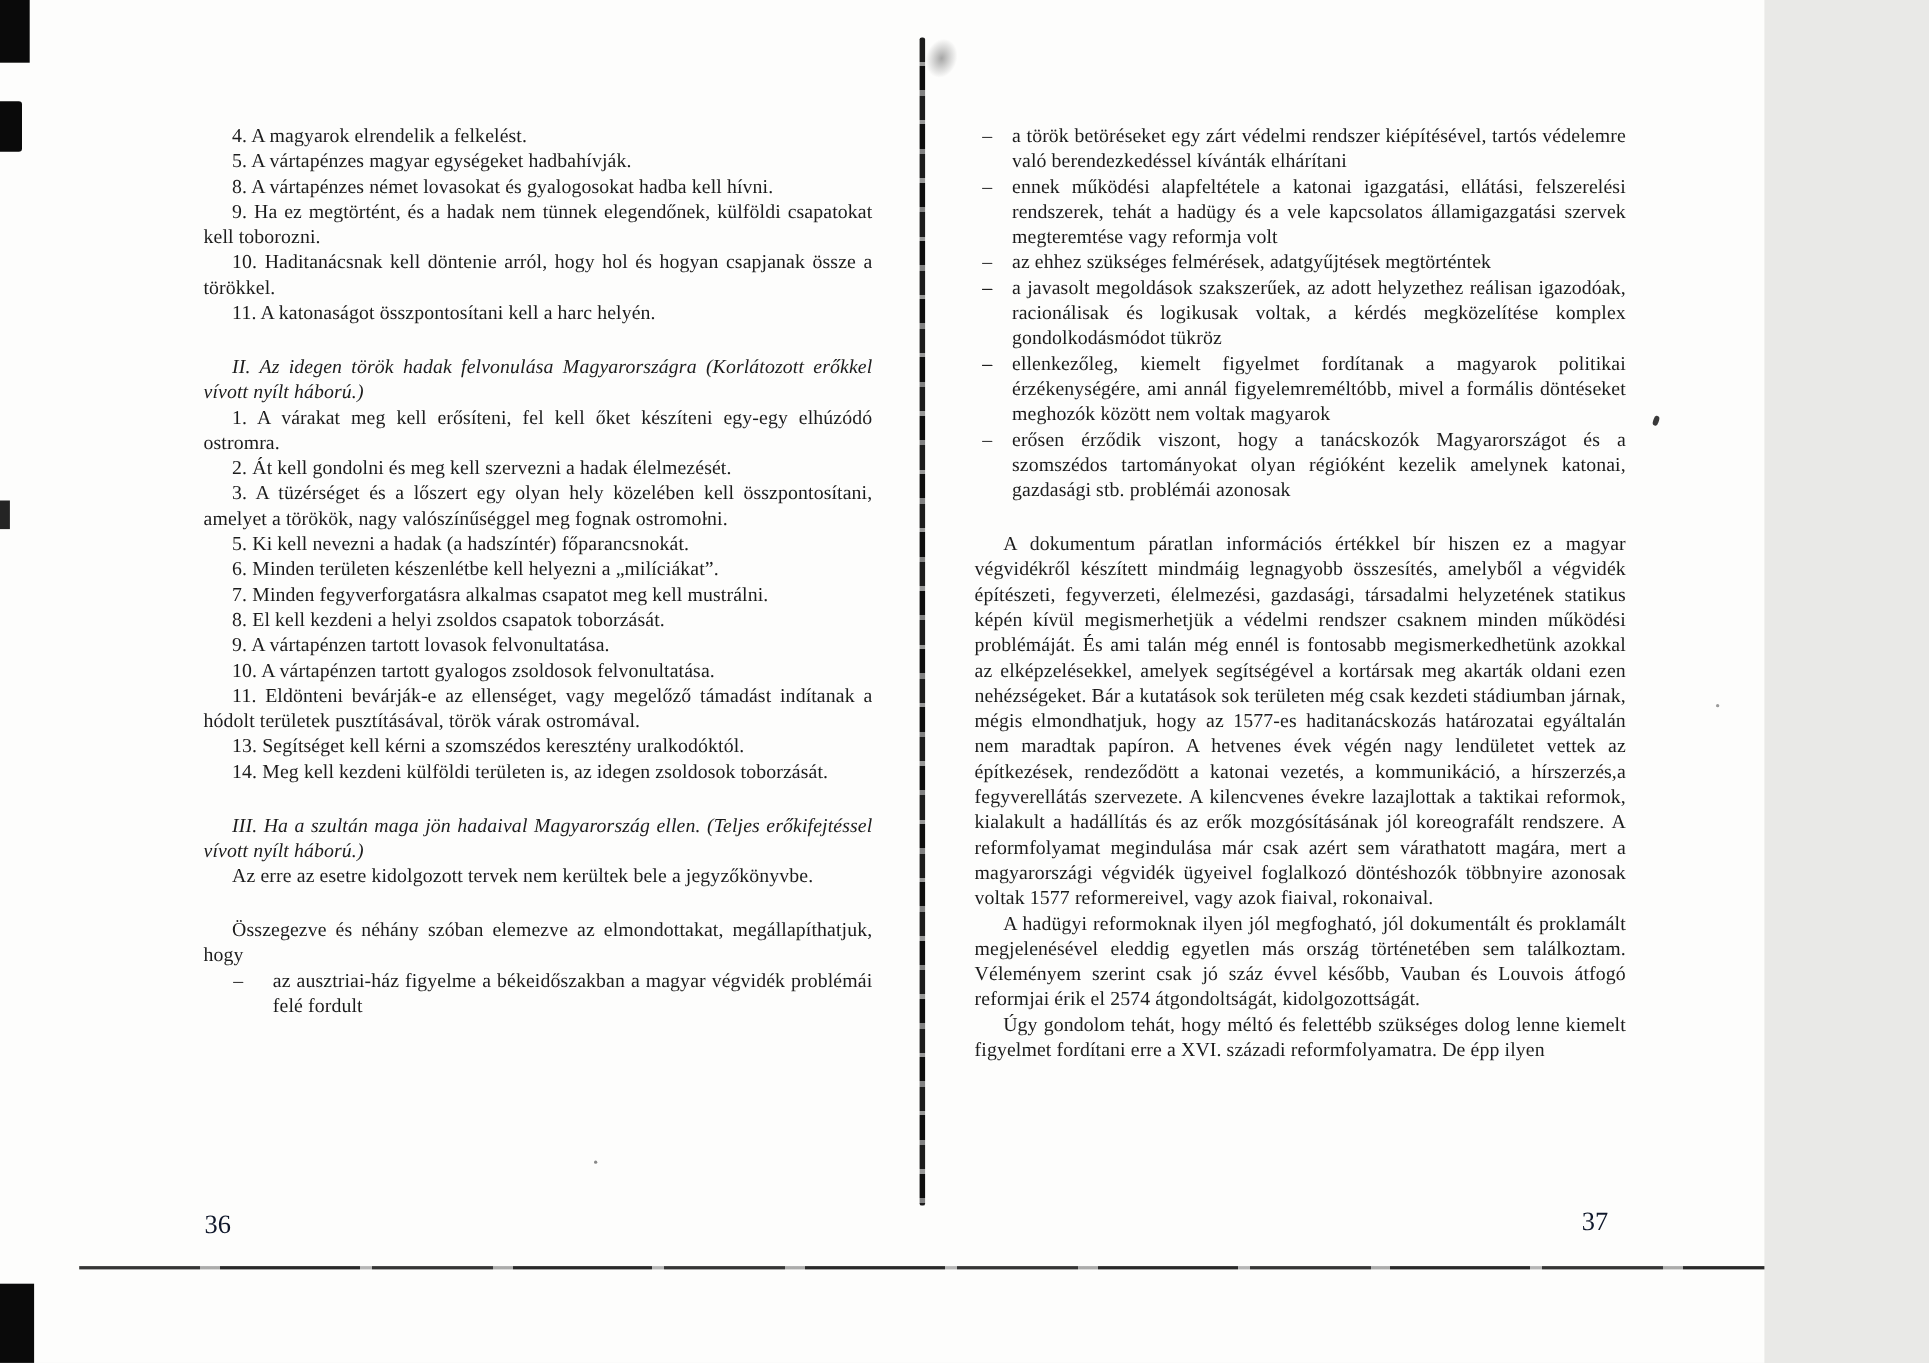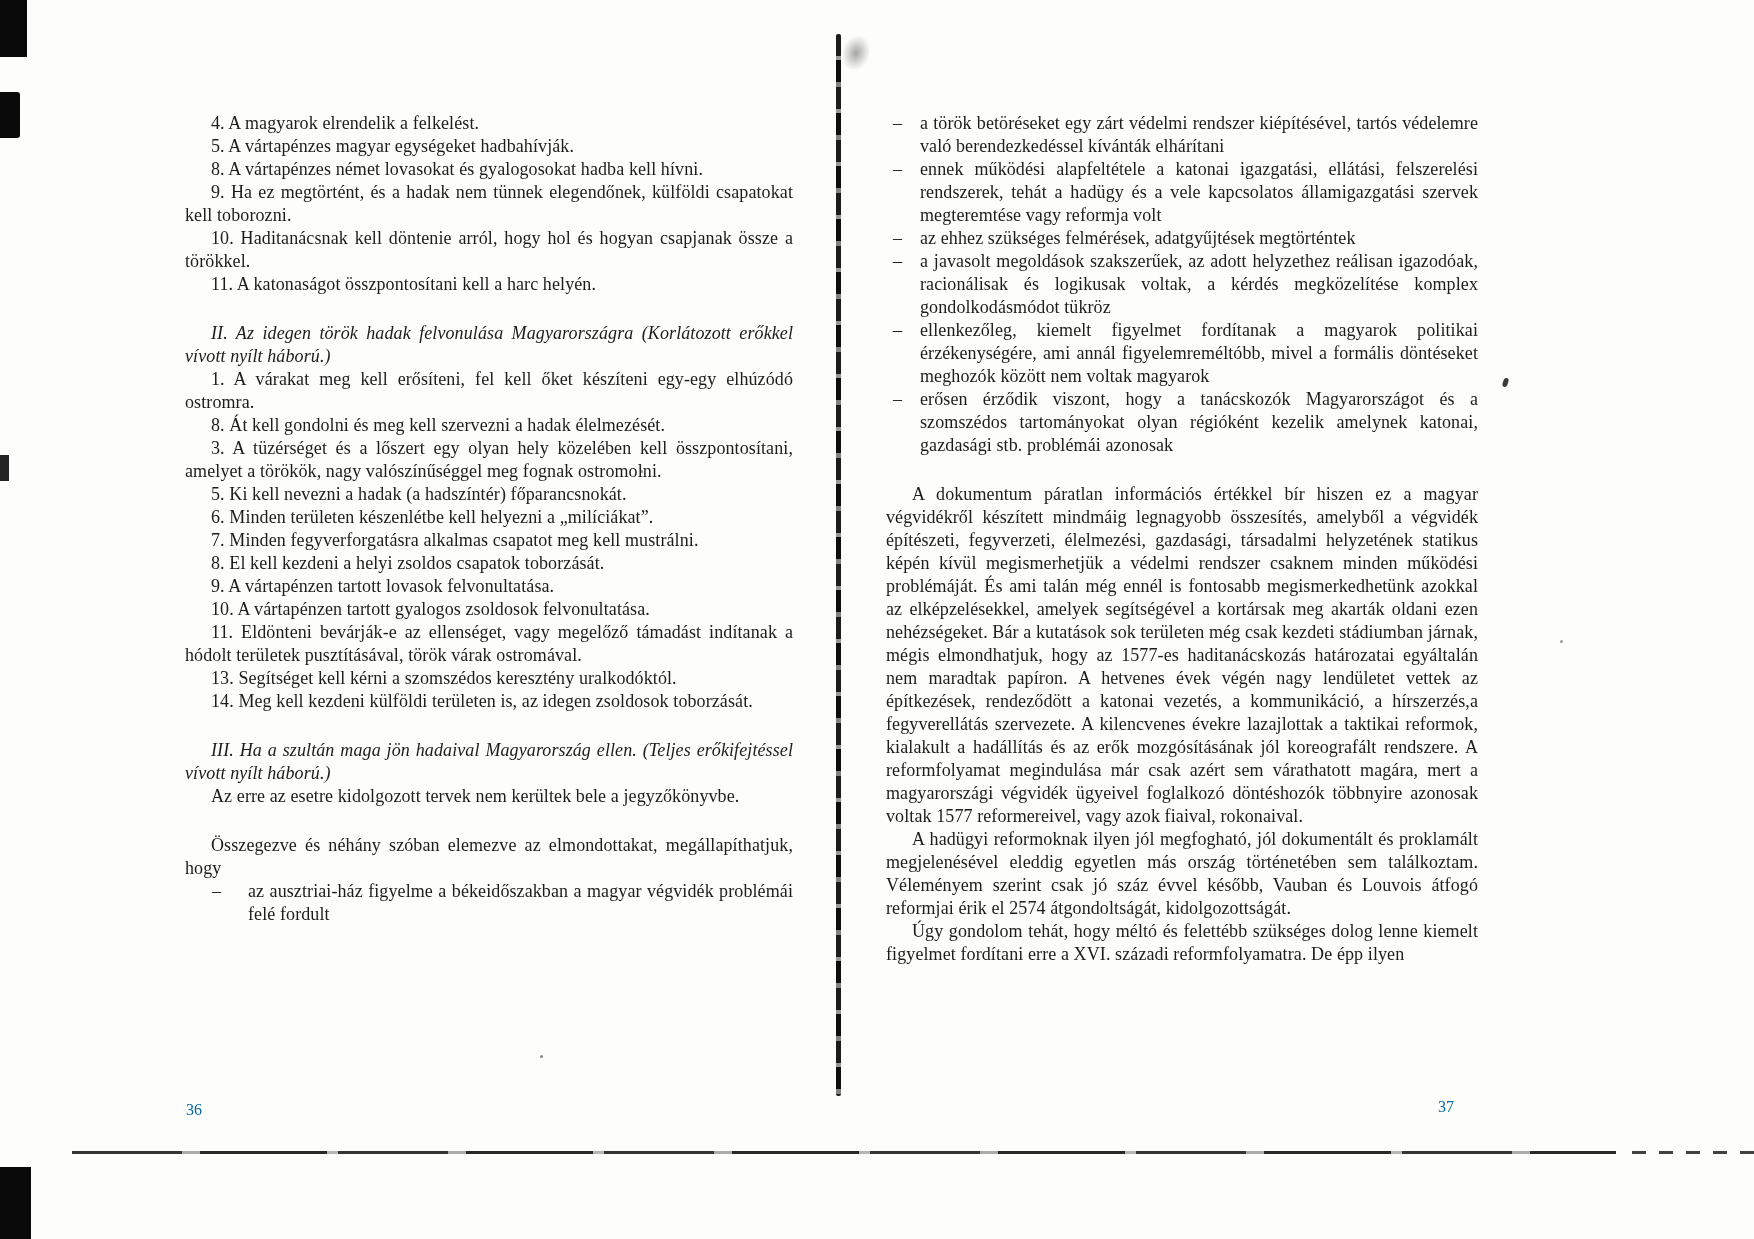--- a/index.html
+++ b/index.html
@@ -1,18 +1,18 @@
 <!DOCTYPE html>
 <html lang="hu"><head>
 <meta charset="utf-8">
 <style>
   html,body{margin:0;padding:0;background:#e9e9e7;}
   .scan{
     position:relative;
-    width:1754px;height:1239px;
+    width:1604px;height:1239px;
     background:#fdfdfc;
     overflow:hidden;
     font-family:"Liberation Serif","DejaVu Serif",serif;
     color:#1c1c1c;
   }
   .col{
     position:absolute;
     font-size:18px;
     line-height:23px;
     text-align:justify;
@@ -20,21 +20,21 @@
   }
   .col-left{left:185px;top:112px;width:608px;}
   .col-right{left:886px;top:112px;width:592px;}
   p{margin:0;text-indent:26px;}
   .gap{margin-top:26px !important;}
   .heading{font-style:italic;}
   .dash-item{position:relative;padding-left:34px;text-indent:0;}
   .dash-item .marker{position:absolute;left:7px;top:0;font-style:normal;}
   .summary-dash{position:relative;padding-left:63px;text-indent:0;}
   .summary-dash .marker{position:absolute;left:27px;top:0;}
-  .pagenum{position:absolute;font-size:16px;color:#0369a1;}
+  .pagenum{position:absolute;font-size:24px;color:#0f172a;}
   .pagenum-left{left:186px;top:1101px;}
   .pagenum-right{left:1438px;top:1098px;}
   
   .gutter{
     position:absolute;left:836px;top:34px;width:5px;height:1062px;
     background:repeating-linear-gradient(
       to bottom,
       #1c1c1c 0 22px, rgba(28,28,28,.45) 22px 26px,
       #0e0e0e 26px 48px, rgba(28,28,28,.55) 48px 53px);
     border-radius:2px;filter:blur(.4px);
@@ -75,21 +75,21 @@
   <div class="col col-left">
     <p>4. A magyarok elrendelik a felkelést.</p>
     <p>5. A vártapénzes magyar egységeket hadbahívják.</p>
     <p>8. A vártapénzes német lovasokat és gyalogosokat hadba kell hívni.</p>
     <p>9. Ha ez megtörtént, és a hadak nem tünnek elegendőnek, külföldi csapatokat kell toborozni.</p>
     <p>10. Haditanácsnak kell döntenie arról, hogy hol és hogyan csapjanak össze a törökkel.</p>
     <p>11. A katonaságot összpontosítani kell a harc helyén.</p>
 
     <p class="heading gap">II. Az idegen török hadak felvonulása Magyarországra (Korlátozott erőkkel vívott nyílt háború.)</p>
     <p>1. A várakat meg kell erősíteni, fel kell őket készíteni egy-egy elhúzódó ostromra.</p>
-    <p>8. Át kell gondolni és meg kell szervezni a hadak élelmezését.</p>
+    <p>2. Át kell gondolni és meg kell szervezni a hadak élelmezését.</p>
     <p>3. A tüzérséget és a lőszert egy olyan hely közelében kell összpontosítani, amelyet a törökök, nagy valószínűséggel meg fognak ostromolni.</p>
     <p>5. Ki kell nevezni a hadak (a hadszíntér) főparancsnokát.</p>
     <p>6. Minden területen készenlétbe kell helyezni a „milíciákat”.</p>
     <p>7. Minden fegyverforgatásra alkalmas csapatot meg kell mustrálni.</p>
     <p>8. El kell kezdeni a helyi zsoldos csapatok toborzását.</p>
     <p>9. A vártapénzen tartott lovasok felvonultatása.</p>
     <p>10. A vártapénzen tartott gyalogos zsoldosok felvonultatása.</p>
     <p>11. Eldönteni bevárják-e az ellenséget, vagy megelőző támadást indítanak a hódolt területek pusztításával, török várak ostromával.</p>
     <p>13. Segítséget kell kérni a szomszédos keresztény uralkodóktól.</p>
     <p>14. Meg kell kezdeni külföldi területen is, az idegen zsoldosok toborzását.</p>

